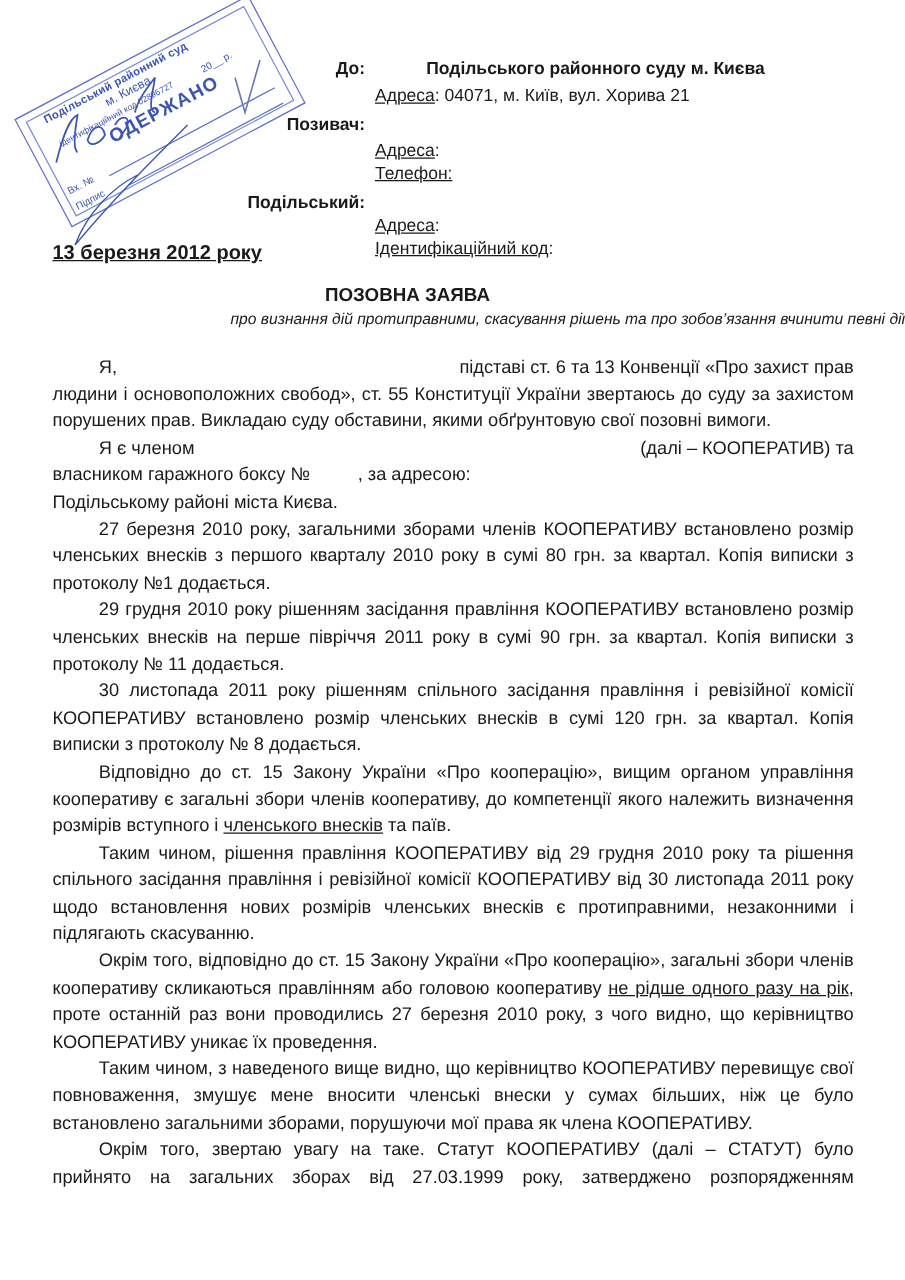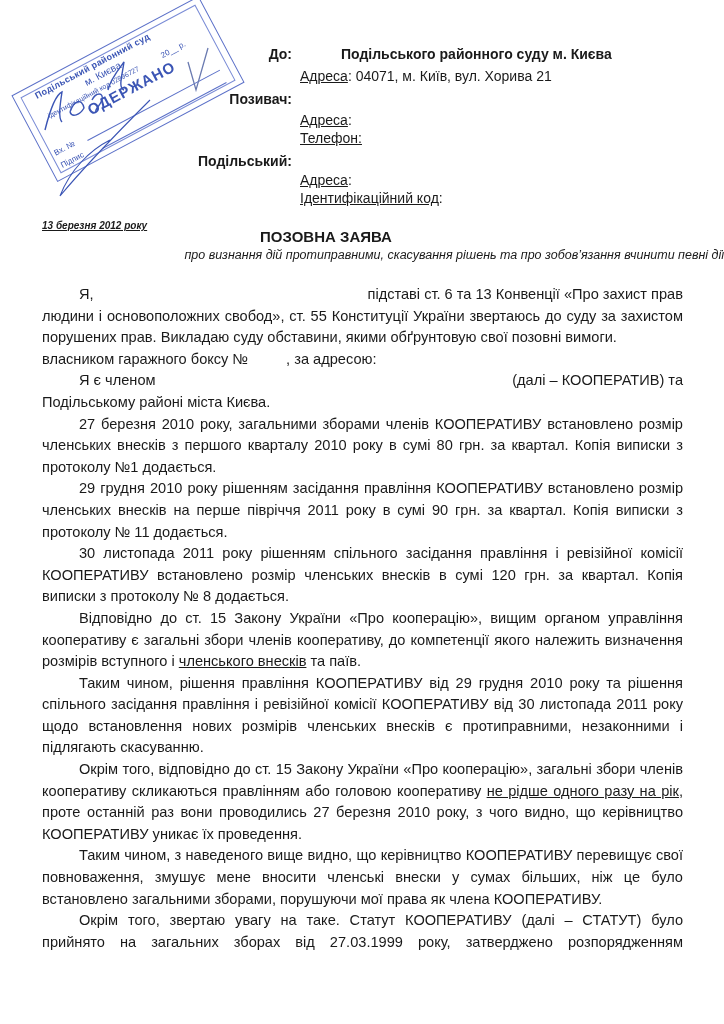--- a/index.html
+++ b/index.html
@@ -23,21 +23,21 @@
   .stamp .t2 { position:absolute; left:70px; top:18px; font-size:10px; }
   .stamp .t3 { position:absolute; left:22px; top:30px; font-size:7px; }
   .stamp .t4 { position:absolute; left:60px; top:44px; font-weight:bold; font-size:15px; letter-spacing:1px; }
   .stamp .t5 { position:absolute; left:150px; top:30px; font-size:8px; }
   .stamp .t6 { position:absolute; left:10px; top:66px; font-size:8px; }
   .stamp .t7 { position:absolute; left:10px; top:80px; font-size:8px; }
   .stamp .line { position:absolute; height:0; border-top:1px solid #5b70c8; }
   .scrawl { position:absolute; left:0; top:0; width:260px; height:200px; }
 
   
-  .date { position:absolute; left:42px; top:220px; font-size:10px; font-weight:bold; text-decoration:underline;font-style:italic; }
+  .date { position:absolute; left:42px; top:194px; font-size:16px; font-weight:bold; text-decoration:underline; }
   .title { position:absolute; left:0; width:652px; top:228px; text-align:center; font-size:15px; font-weight:bold; }
   .subtitle { position:absolute; left:0; width:724px; top:248px; text-align:right; font-size:12.5px; font-style:italic; }
 
   
   .body { position:absolute; left:42px; top:284px; width:641px; font-size:14.6px; line-height:21.6px; }
   .p { text-align:justify; text-indent:37px; margin:0; }
   .line-row { display:flex; justify-content:space-between; white-space:nowrap; }
   .line-row.first { padding-left:37px; }
   .gap { display:inline-block; }
 </style>
@@ -82,28 +82,28 @@
   <div class="title">ПОЗОВНА ЗАЯВА</div>
   <div class="subtitle">про визнання дій протиправними, скасування рішень та про зобов’язання вчинити певні дії</div>
 
   <div class="body">
     <div class="line-row first">
       <span>Я,</span>
       <span>підставі ст. 6 та 13 Конвенції «Про захист прав</span>
     </div>
     <p class="p" style="text-indent:0;">людини і основоположних свобод», ст. 55 Конституції України звертаюсь до суду за захистом порушених прав. Викладаю суду обставини, якими обґрунтовую свої позовні вимоги.</p>
 
+    <div class="line-row first">
+      <span>Я  є  членом</span>
+      <span>(далі  –  КООПЕРАТИВ)  та</span>
+    </div>
     <div class="line-row" style="justify-content:flex-start;">
       <span>власником  гаражного  боксу  №</span>
       <span class="gap" style="width:38px;"></span>
       <span>,  за  адресою:</span>
-    </div>
-    <div class="line-row first">
-      <span>Я  є  членом</span>
-      <span>(далі  –  КООПЕРАТИВ)  та</span>
     </div>
     <div>Подільському районі міста Києва.</div>
 
     <p class="p">27 березня 2010 року, загальними зборами членів КООПЕРАТИВУ встановлено розмір членських внесків з першого кварталу 2010 року в сумі 80 грн. за квартал. Копія виписки з протоколу №1 додається.</p>
     <p class="p">29 грудня 2010 року рішенням засідання правління КООПЕРАТИВУ встановлено розмір членських внесків на перше півріччя 2011 року в сумі 90 грн. за квартал. Копія виписки з протоколу № 11 додається.</p>
     <p class="p">30 листопада 2011 року рішенням спільного засідання правління і ревізійної комісії КООПЕРАТИВУ встановлено розмір членських внесків в сумі 120 грн. за квартал. Копія виписки з протоколу № 8 додається.</p>
     <p class="p"><span>Відповідно до ст. 15 Закону України «Про кооперацію», вищим органом управління кооперативу є загальні збори членів кооперативу, до компетенції якого належить визначення розмірів вступного і </span><span class="u">членського внесків</span><span> та паїв.</span></p>
     <p class="p">Таким чином, рішення правління КООПЕРАТИВУ від 29 грудня 2010 року та рішення спільного засідання правління і ревізійної комісії КООПЕРАТИВУ від 30 листопада 2011 року щодо встановлення нових розмірів членських внесків є протиправними, незаконними і підлягають скасуванню.</p>
     <p class="p"><span>Окрім того, відповідно до ст. 15 Закону України «Про кооперацію», загальні збори членів кооперативу скликаються правлінням або головою кооперативу </span><span class="u">не рідше одного разу на рік</span><span>, проте останній раз вони проводились 27 березня 2010 року, з чого видно, що керівництво КООПЕРАТИВУ уникає їх проведення.</span></p>
     <p class="p">Таким чином, з наведеного вище видно, що керівництво КООПЕРАТИВУ перевищує свої повноваження, змушує мене вносити членські внески у сумах більших, ніж це було встановлено загальними зборами, порушуючи мої права як члена КООПЕРАТИВУ.</p>

